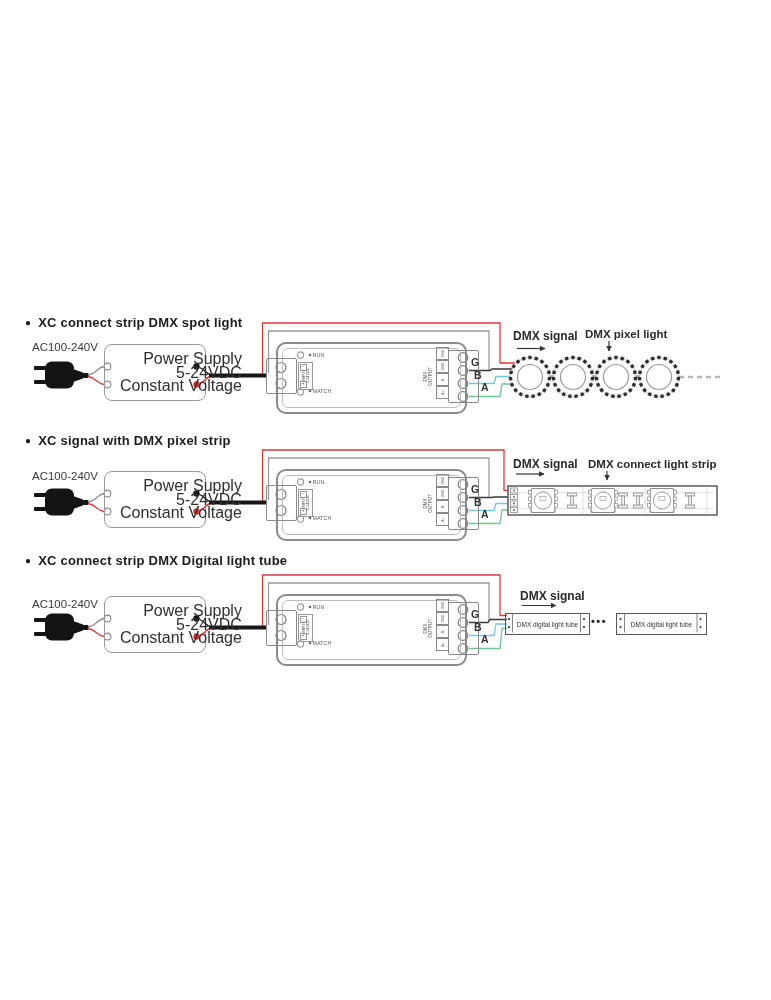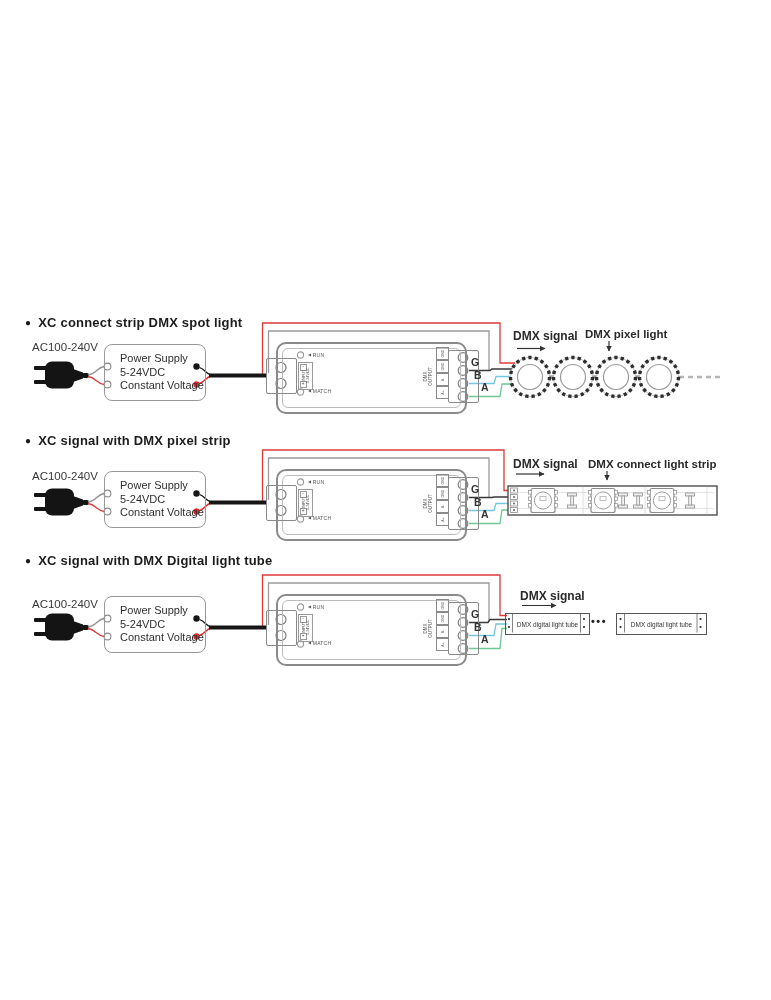--- a/index.html
+++ b/index.html
@@ -5,21 +5,21 @@
   html,body{margin:0;padding:0;background:#fff;}
   #canvas{position:relative;width:771px;height:1000px;background:#fff;overflow:hidden;
           font-family:"Liberation Sans", sans-serif;}
   #wires{position:absolute;left:0;top:0;}
   .row{position:absolute;left:0;width:771px;height:0;}
   .abs{position:absolute;}
   .hdr{position:absolute;font-size:13px;font-weight:600;color:#1c1c1c;white-space:nowrap;letter-spacing:.2px;}
   .hdr .bullet{margin-right:7px;font-size:10px;vertical-align:1px;}
   .aclbl{font-size:11.5px;color:#3a3a3a;font-weight:500;white-space:nowrap;}
   .psu-box{border:1.5px solid #999;border-radius:8px;background:transparent;}
-  .psu-text{position:absolute;left:15px;top:7px;font-size:11px;line-height:13.5px;color:#2f2f2f;font-weight:500;white-space:nowrap;}
+  .psu-text{position:absolute;left:15px;top:7px;font-size:16px;line-height:13.5px;color:#2f2f2f;font-weight:500;white-space:nowrap;text-align:right;}
   .ctrl{border:2px solid #8a8a8a;border-radius:10px;background:transparent;}
   .ctrl-inner{position:absolute;inset:4px;border:1px solid #bcbcbc;border-radius:6px;}
   .blk{border:1.5px solid #8a8a8a;border-radius:2px;background:transparent;position:absolute;}
   .tinytxt{position:absolute;font-size:5px;color:#555;white-space:nowrap;letter-spacing:.2px;}
   .tri{font-size:4px;vertical-align:1px;margin-right:1.5px;}
   .inbox{position:absolute;border:1px solid #999;}
   .polcell{position:absolute;left:.5px;width:5px;height:5px;border:.6px solid #999;font-size:4.5px;line-height:4.5px;text-align:center;color:#444;}
   .rotwrap{position:absolute;transform:rotate(-90deg);font-size:3.8px;line-height:4.4px;color:#555;text-align:center;white-space:nowrap;}
   .vout{position:absolute;transform:rotate(-90deg);font-size:4.5px;line-height:5.2px;color:#555;text-align:center;white-space:nowrap;}
   .tcell{position:absolute;left:436px;width:11px;height:11px;border:.8px solid #8a8a8a;}
@@ -307,21 +307,21 @@
     <div class="blk" style="left:448px;top:6px;width:29px;height:51px"></div>
     <div class="gba" style="left:471px;top:12px">G</div>
     <div class="gba" style="left:474px;top:25px">B</div>
     <div class="gba" style="left:481px;top:37px">A</div>
     <div class="sig" style="left:513px;top:-14px">DMX signal</div>
     <div class="devlbl" style="left:588px;top:-13px">DMX connect light strip</div>
   </div>
 
   <div class="row" style="top:596px">
     <div class="hdr" style="left:25px;top:-43px">
-      <span class="bullet">●</span><span>XC signal with DMX Digital light tube</span>
+      <span class="bullet">●</span><span>XC connect strip DMX Digital light tube</span>
     </div>
     <div class="abs aclbl" style="left:32px;top:2px">AC100-240V</div>
     <div class="abs psu-box" style="left:104px;top:0;width:100px;height:55px">
       <div class="psu-text">
         <div>Power Supply</div>
         <div>5-24VDC</div>
         <div>Constant Voltage</div>
       </div>
     </div>
     <div class="abs ctrl" style="left:276px;top:-2px;width:187px;height:68px">

